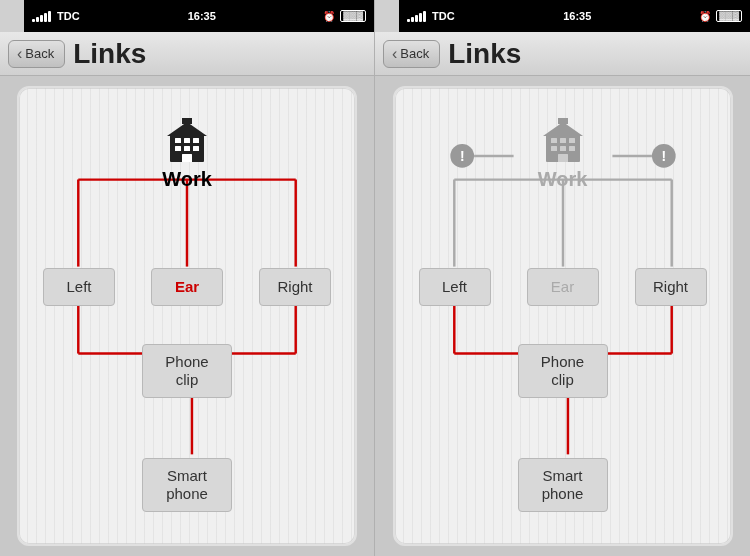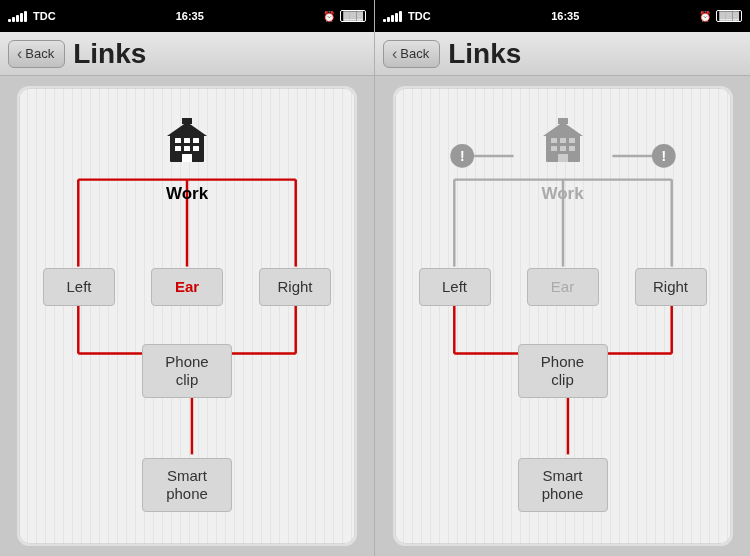--- a/index.html
+++ b/index.html
@@ -25,20 +25,21 @@
     .status-bar {
       height: 32px;
       background: #000;
       display: flex;
       align-items: center;
       justify-content: space-between;
       padding: 12px 8px;
       color: #fff;
       font-size: 11px;
       font-weight: bold;
+      margin-left: 24px;
     }
 
     .status-signal {
       display: flex;
       align-items: center;
       gap: 2px;
     }
 
     .signal-bar {
       width: 3px;
@@ -161,24 +162,24 @@
       left: 50%;
       transform: translateX(-50%);
     }
 
     .building-icon {
       width: 50px;
       height: 50px;
     }
 
     .work-label {
-      font-size: 17px;
+      font-size: 20px;
       font-weight: bold;
       color: #222;
-      margin-top: 18px;
+      margin-top: 2px;
     }
 
     
     .work-label-active { color: #000; }
     
     .work-label-inactive { color: #aaa; }
   </style>
 </head>
 <body>
 

